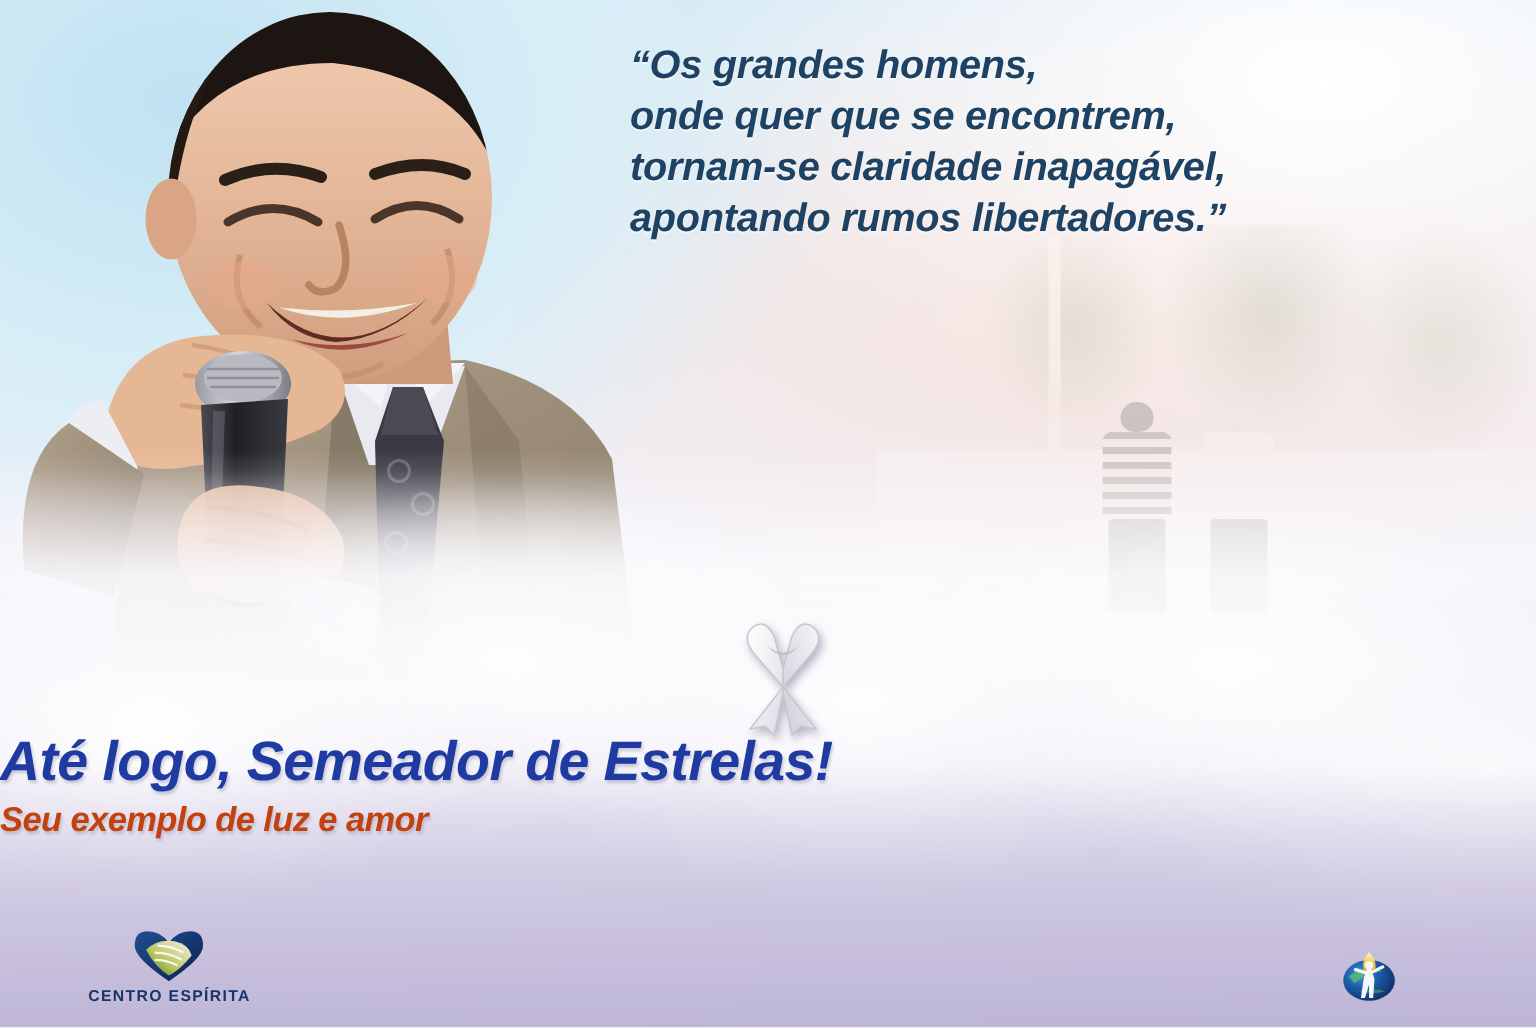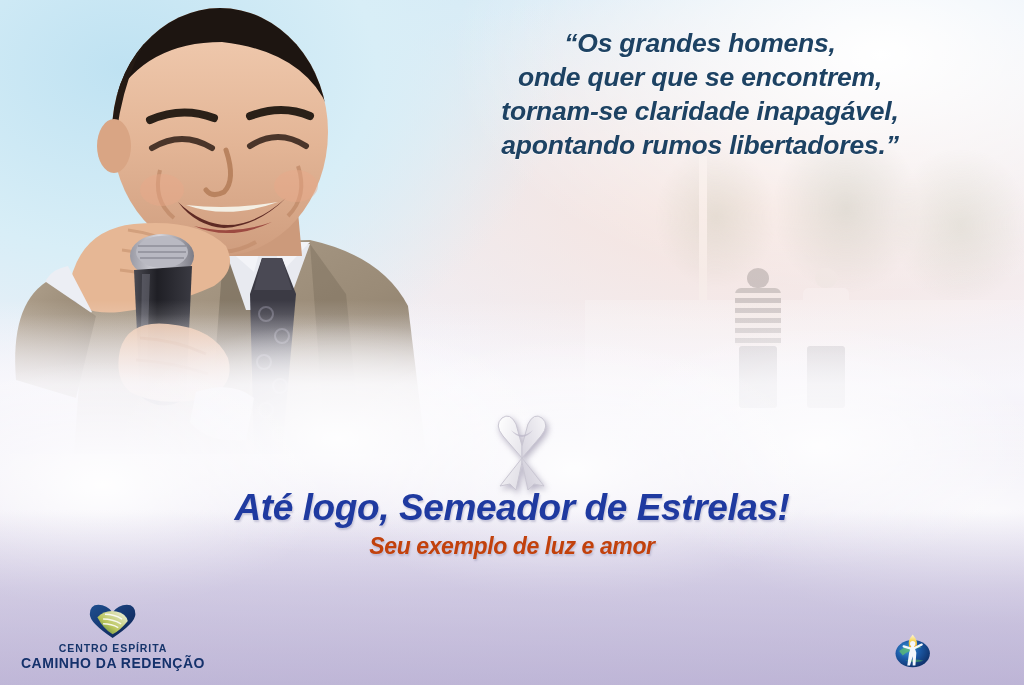--- a/index.html
+++ b/index.html
@@ -98,21 +98,21 @@
   .portrait-fade {
     position:absolute; left:0; right:0; bottom:0; height:140px;
     background:linear-gradient(180deg, rgba(244,241,248,0) 0%, rgba(244,241,248,.72) 52%, rgba(240,237,247,.97) 100%);
     pointer-events:none;
   }
 
   
   .quote {
     position:absolute; right:44px; top:26px;
     width:560px;
-    text-align:center;
+    text-align:left;
     font-style:italic;
     font-weight:bold;
     font-size:26.5px;
     line-height:34px;
     letter-spacing:-.2px;
     color:#1d4263;
     text-shadow:0 1px 0 rgba(255,255,255,.55);
   }
   .quote div { white-space:nowrap; }
   .quote-author {
@@ -127,21 +127,21 @@
   
   .ribbon {
     position:absolute; left:486px; top:410px; width:72px; height:82px;
   }
   .ribbon svg { width:100%; height:100%; display:block;
     filter:drop-shadow(2px 3px 3px rgba(90,80,120,.42)); }
 
   
   .headline {
     position:absolute; left:0; right:0; top:488px;
-    text-align:center;
+    text-align:left;
     font-style:italic; font-weight:bold;
     letter-spacing:-.4px;
   }
   .headline .l1 {
     font-size:37px; line-height:39px; color:#1f3aa0;
     text-shadow:1px 2px 2px rgba(120,120,160,.35);
   }
   .headline .l2 {
     font-size:23px; line-height:38px; color:#c2410c;
     text-shadow:1px 2px 2px rgba(120,120,160,.33);
@@ -357,21 +357,20 @@
         <path d="M28 38 Q4 22 4 13 Q4 3 13 3 Q22 3 28 11 Q34 3 43 3 Q52 3 52 13 Q52 22 28 38 Z" fill="url(#hg)"></path>
         <path d="M12 16 Q20 8 32 10 Q42 12 44 20 Q36 30 28 34 Q18 28 12 16 Z" fill="url(#pg)"></path>
         <g stroke="#ffffff" stroke-width="1.6" opacity=".85" fill="none">
           <path d="M20 13 Q30 13 38 18"></path>
           <path d="M18 18 Q28 18 37 23"></path>
           <path d="M18 23 Q27 23 34 27"></path>
         </g>
       </svg>
     </div>
     <div class="logo-text-sm">CENTRO ESPÍRITA</div>
-    <div class="logo-text-lg">CAMINHO DA REDENÇÃO</div>
   </div>
 
   <div class="logo-block logo-right">
     <div class="logo-mark">
       <svg viewBox="0 0 48 42" xmlns="http://www.w3.org/2000/svg" aria-hidden="true">
         <defs>
           <radialGradient id="globeG" cx="35%" cy="35%" r="75%">
             <stop offset="0%" stop-color="#3f9ad6"></stop>
             <stop offset="45%" stop-color="#1c5ba8"></stop>
             <stop offset="100%" stop-color="#0e2c63"></stop>

